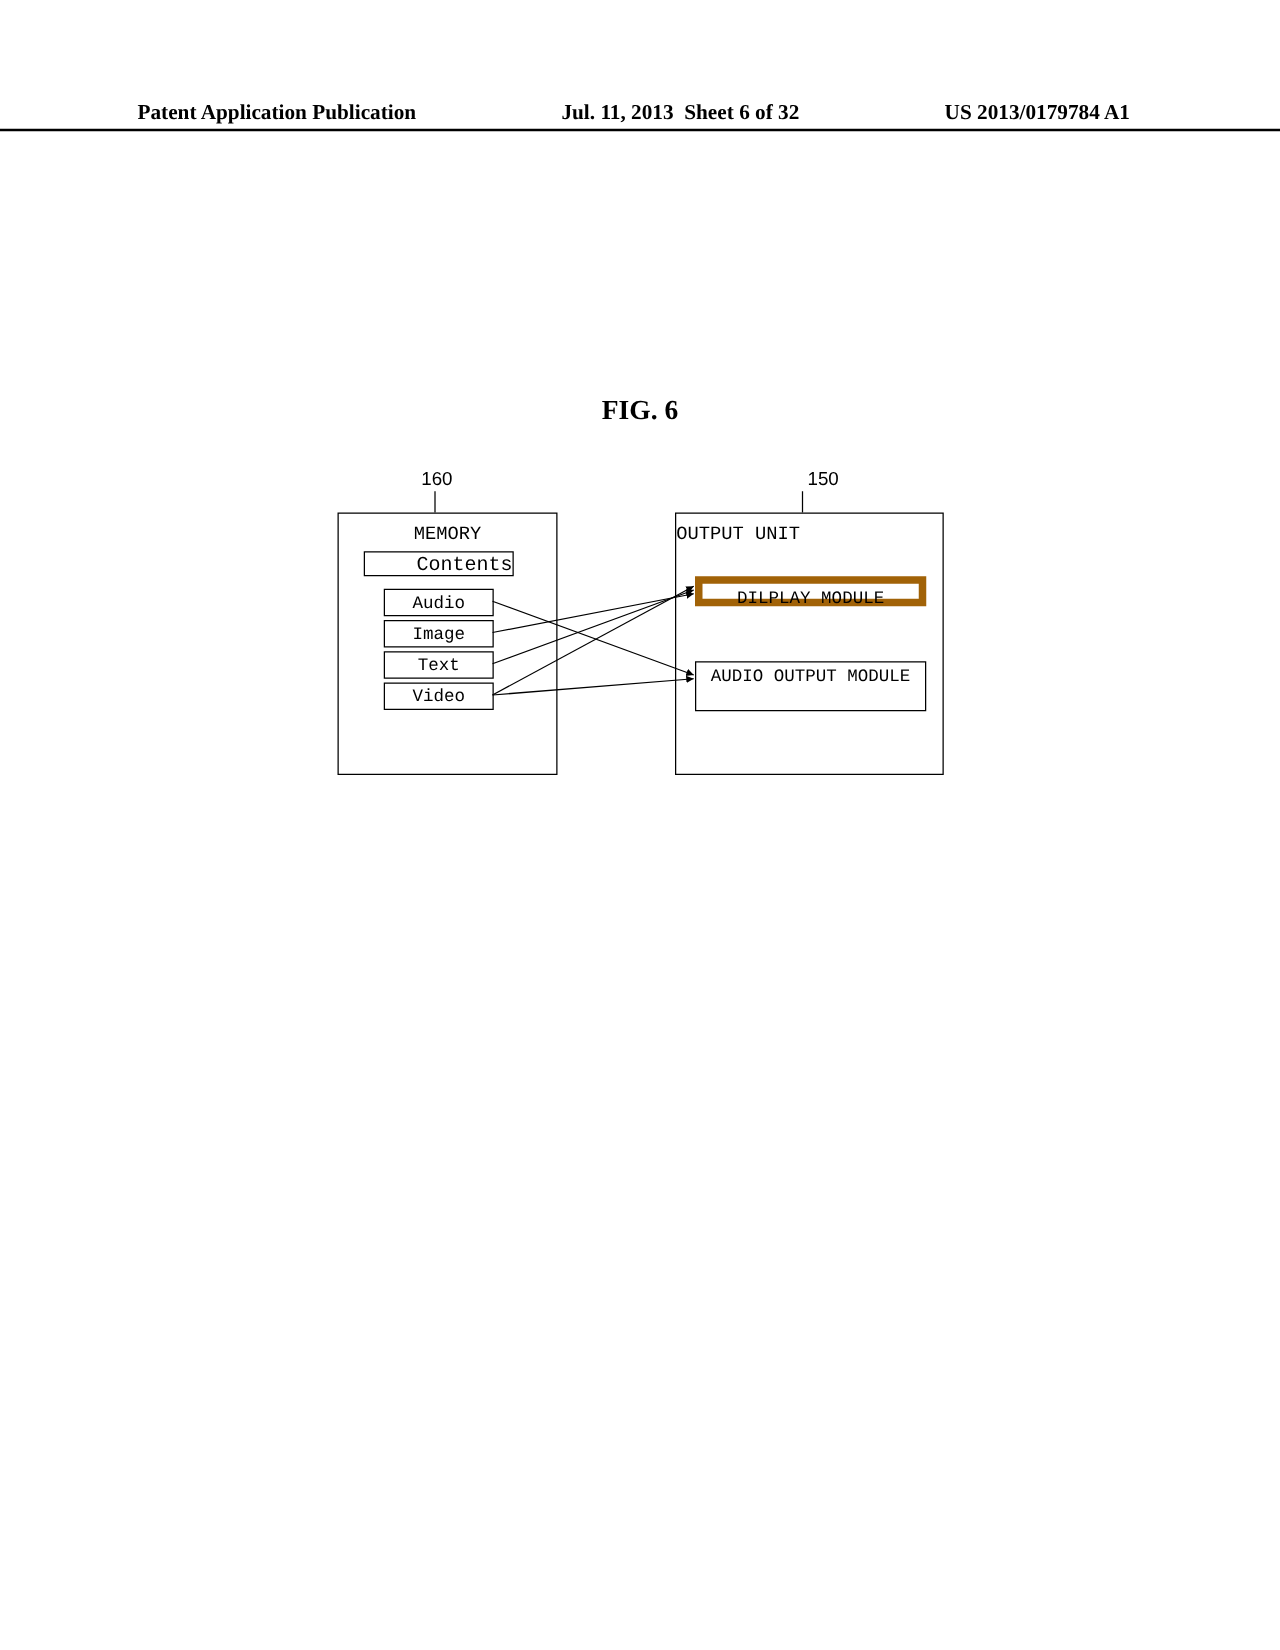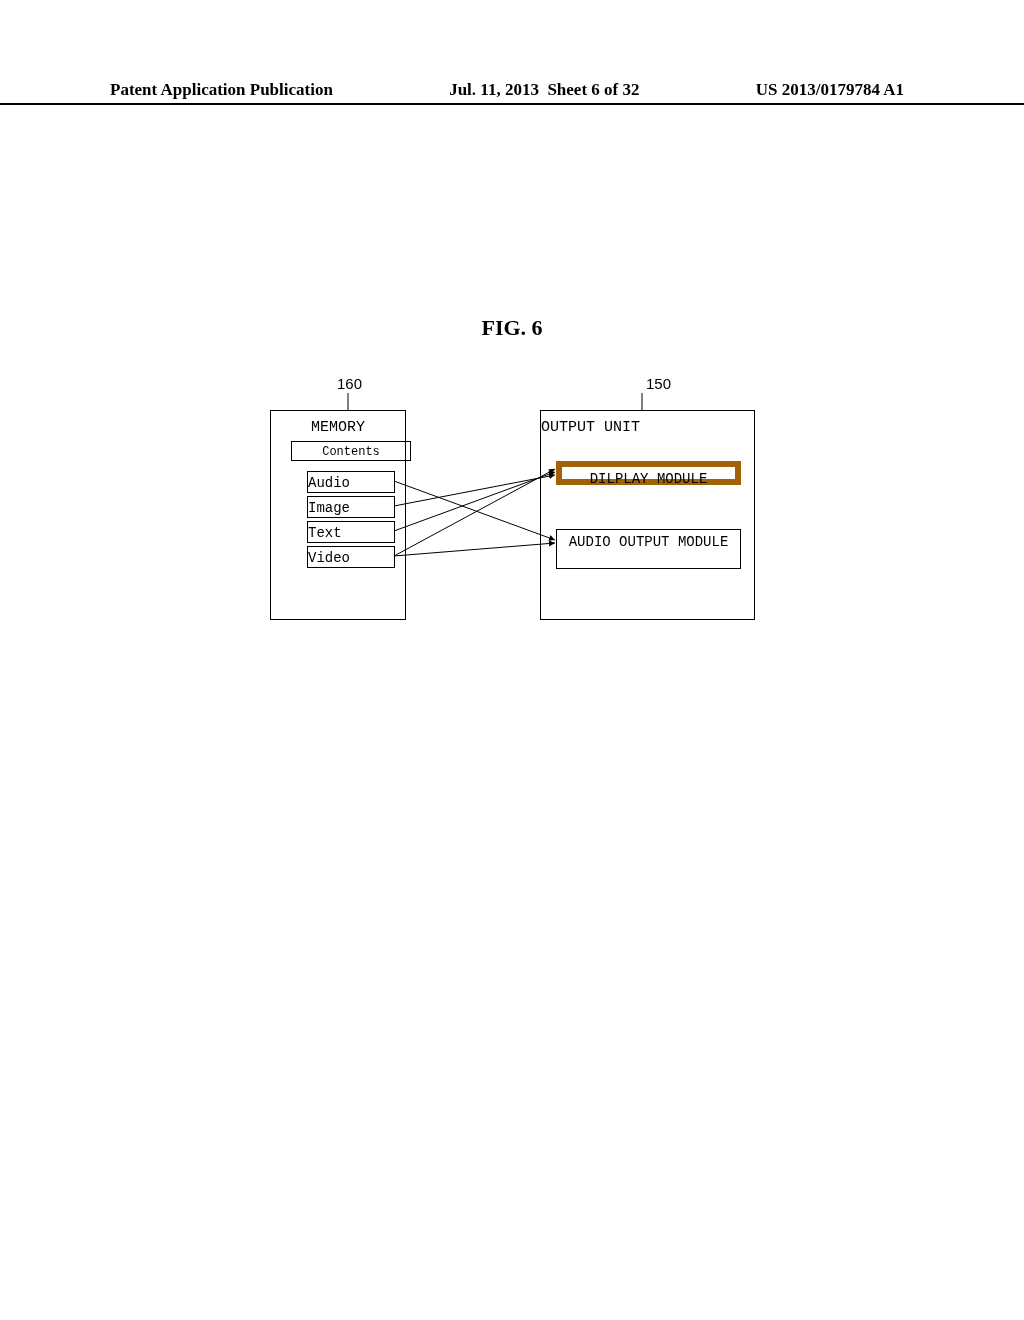--- a/index.html
+++ b/index.html
@@ -70,52 +70,52 @@
       left: 67px;
     }
     .ref-150 {
       top: 0;
       left: 376px;
     }
     .memory-box {
       position: absolute;
       top: 35px;
       left: 0;
-      width: 136px;
+      width: 176px;
       height: 210px;
       border: 1.5px solid black;
     }
     .memory-title {
       position: absolute;
       top: 8px;
       left: 0;
       right: 0;
       text-align: center;
       font-family: "Courier New", monospace;
       font-size: 15px;
     }
     .contents-box {
       position: absolute;
       top: 30px;
       left: 20px;
       width: 120px;
       height: 20px;
       border: 1px solid black;
-      text-align: center;
-      font-family: "Courier New", monospace;
-      font-size: 12px;
+      text-align: right;
+      font-family: "Courier New", monospace;
+      font-size: 16px;
       line-height: 20px;
     }
     .content-item {
       position: absolute;
       left: 36px;
       width: 88px;
       height: 22px;
       border: 1px solid black;
-      text-align: left;
+      text-align: center;
       font-family: "Courier New", monospace;
       font-size: 14px;
       line-height: 22px;
     }
     .item-audio { top: 60px; }
     .item-image { top: 85px; }
     .item-text { top: 110px; }
     .item-video { top: 135px; }
     .output-box {
       position: absolute;

